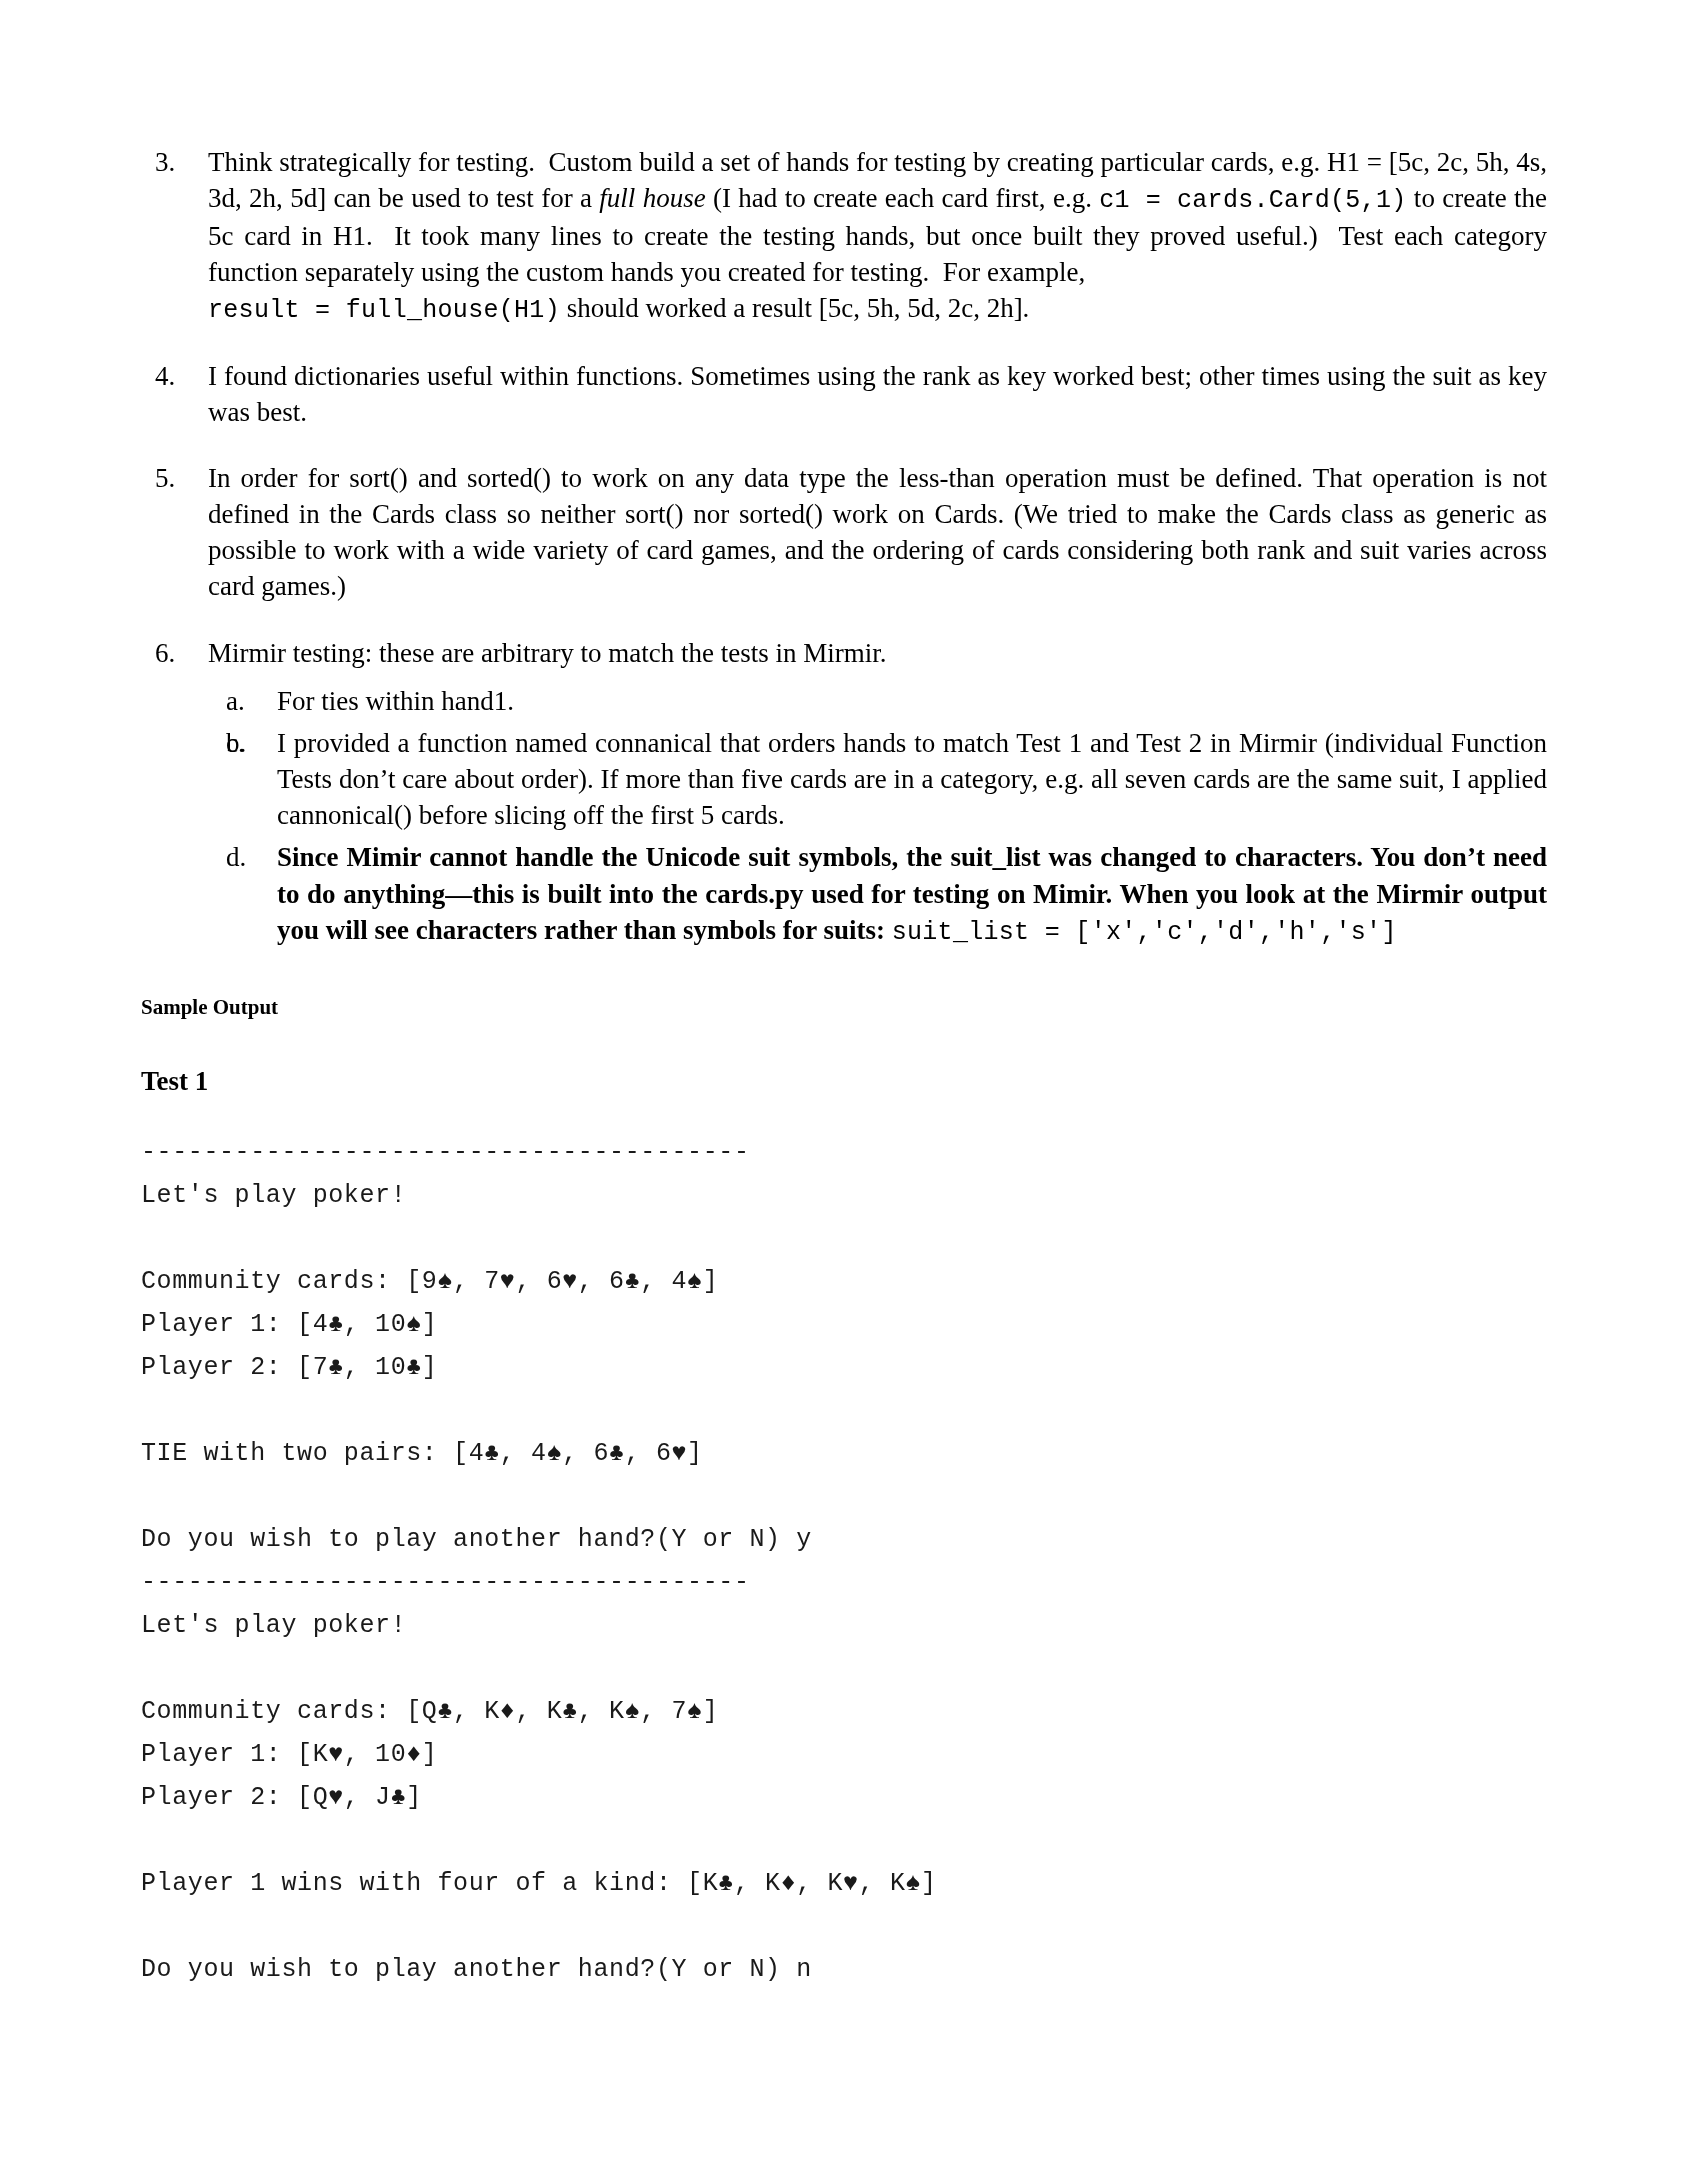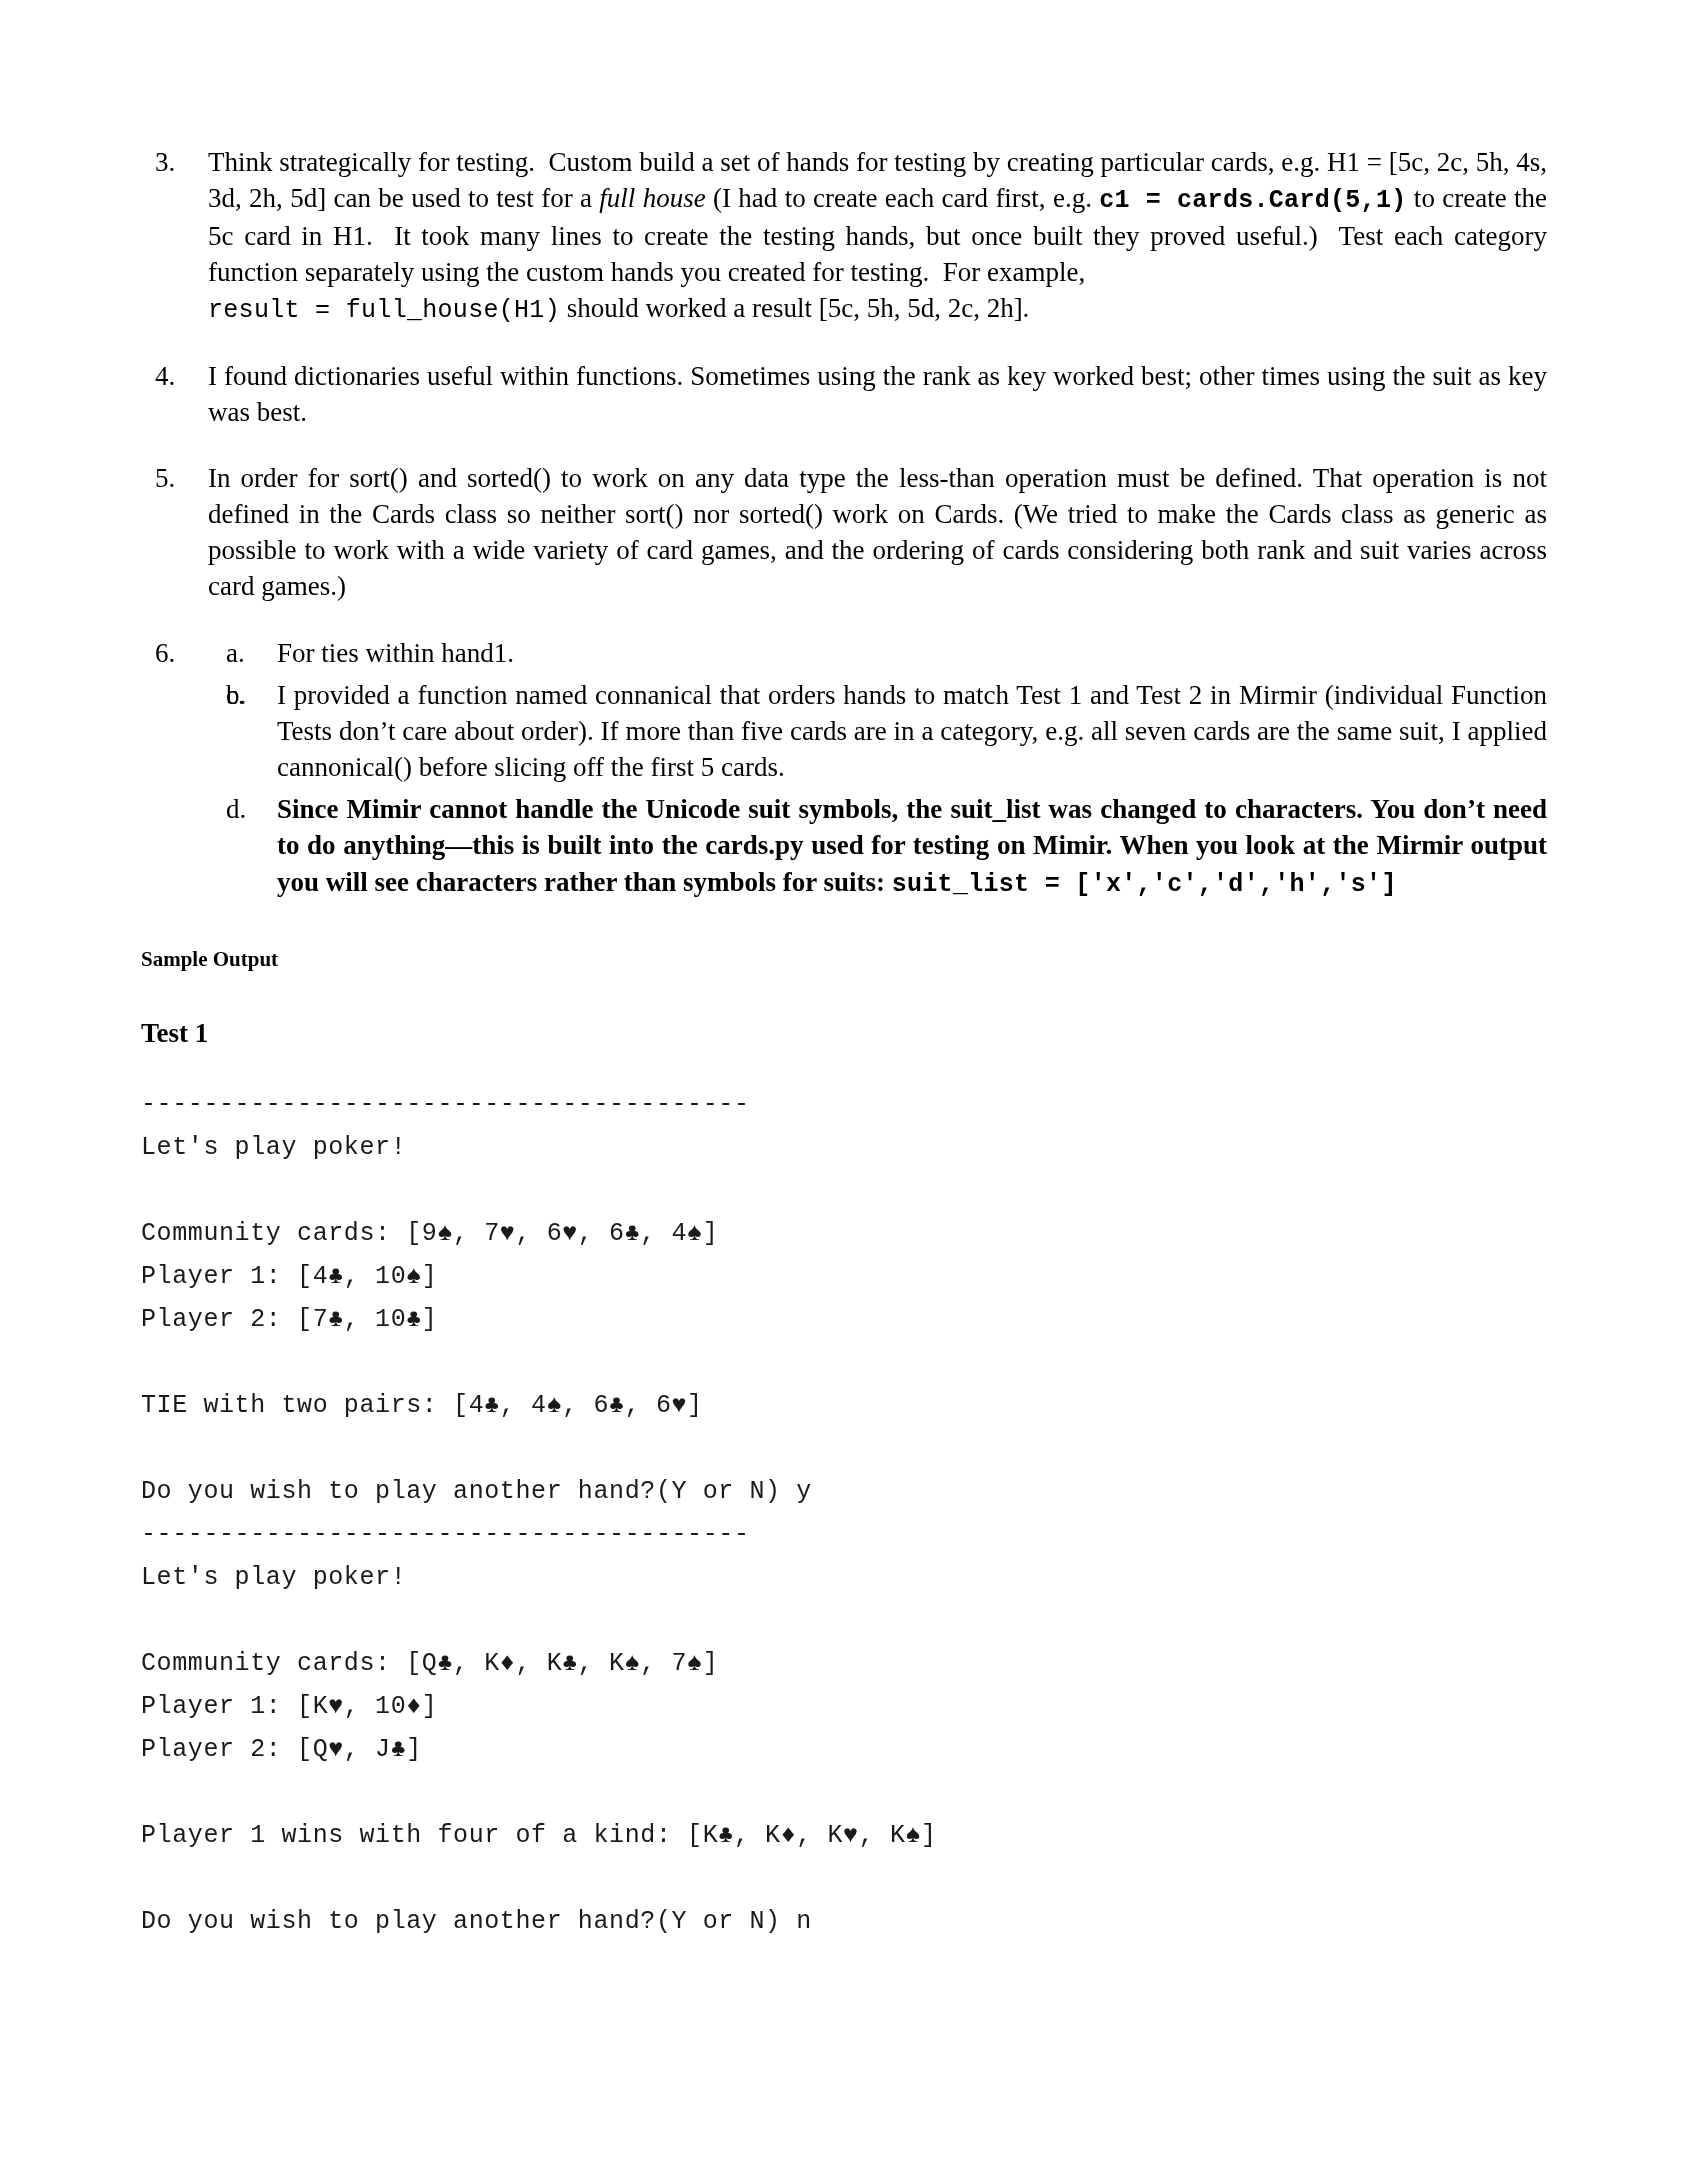--- a/index.html
+++ b/index.html
@@ -48,21 +48,20 @@
     left: 14px;
     top: 0;
     width: 40px;
     text-align: left;
   }
   .it { font-style: italic; }
   .mono {
     font-family: "Liberation Mono", monospace;
     font-size: 25px;
     letter-spacing: 0.3px;
-    font-weight: bold;
   }
   .monoline {
     font-family: "Liberation Mono", monospace;
     font-size: 25px;
     letter-spacing: 0.3px;
   }
 
   
   ol.letterlist {
     list-style: none;
@@ -128,20 +127,21 @@
         <span>I found dictionaries useful within functions.  Sometimes using the rank as key worked best; other times using the suit as key was best.</span>
       </li>
 
       <li>
         <span class="marker">5.</span>
         <span>In order for sort() and sorted() to work on any data type the less-than operation must be defined.  That operation is not defined in the Cards class so neither sort() nor sorted() work on Cards.  (We tried to make the Cards class as generic as possible to work with a wide variety of card games, and the ordering of cards considering both rank and suit varies across card games.)</span>
       </li>
 
       <li style="margin-bottom:10px;">
         <span class="marker">6.</span>
+        <span>Mirmir testing:  these are arbitrary to match the tests in Mirmir.</span>
       </li>
     </ol>
 
     <div class="sub-indent">
       <ol class="letterlist">
 
         <li>
           <span class="marker">a.</span>
           <span>For ties within hand1.</span>
         </li>

